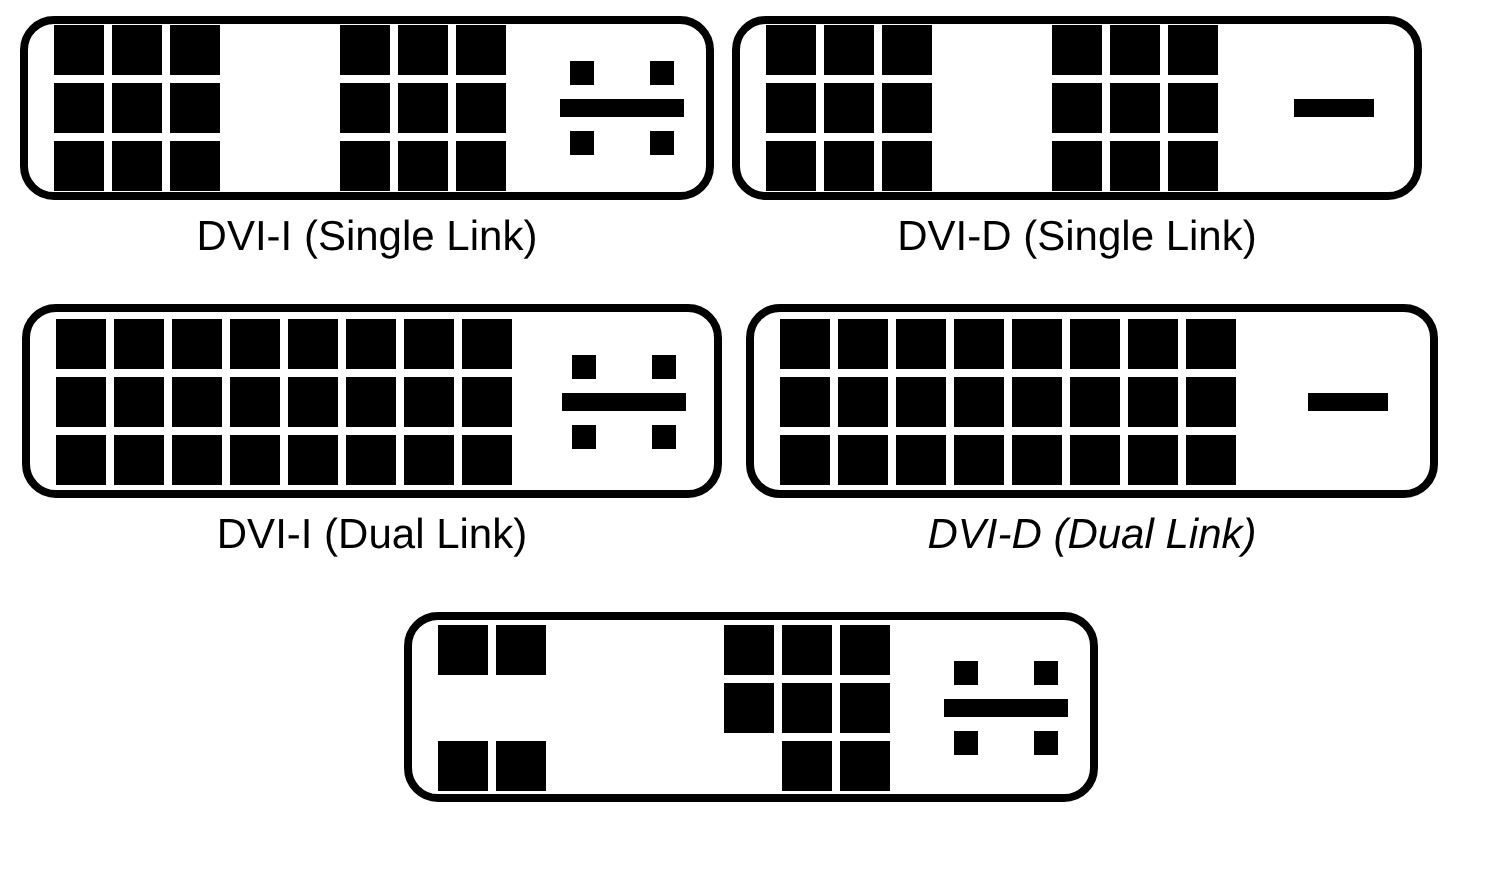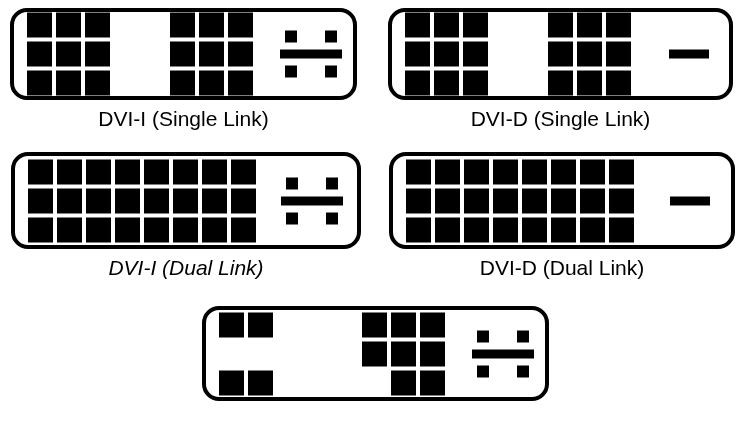--- a/index.html
+++ b/index.html
@@ -8,23 +8,23 @@
     font-family:"Liberation Sans",sans-serif;color:#000;
     overflow:hidden;
   }
   .group{position:absolute;}
   .connector{
     position:relative;box-sizing:border-box;background:#fff;
     border:4px solid #000;border-radius:17px;
   }
   
   .g1{left:10px;top:8px;width:347px;}   .g1 .connector{height:92px;}
-  .g2{left:388px;top:8px;width:345px;}  .g2 .connector{height:92px;}
+  .g2{left:366px;top:8px;width:345px;}  .g2 .connector{height:92px;}
   .g3{left:11px;top:152px;width:350px;} .g3 .connector{height:97px;}
-  .g4{left:389px;top:152px;width:346px;}.g4 .connector{height:97px;}
+  .g4{left:373px;top:152px;width:346px;font-style:italic;}.g4 .connector{height:97px;}
   .g5{left:202px;top:306px;width:347px;}.g5 .connector{height:95px;}
 
   .pin-grid{
     position:absolute;top:50%;transform:translateY(-50%);
     display:grid;gap:4px;
   }
   .slot0{left:13px;}
   .slot1{left:156px;}
   .right-slot{
     position:absolute;left:266px;width:62px;top:50%;
@@ -154,21 +154,21 @@
               <div class="apin"></div>
             </div>
             <div class="abar"></div>
             <div class="analog-row">
               <div class="apin"></div>
               <div class="apin"></div>
             </div>
           </div>
         </div>
       </div>
-      <div class="label" style="width: 100%; font-style: italic;">DVI-I (Dual Link)</div>
+      <div class="label" style="width: 100%;">DVI-I (Dual Link)</div>
     </div>
     <div class="group g4">
       <div class="connector">
         <div class="pin-grid slot0" style="grid-template-columns: repeat(8, 25px);">
           <div class="pin"></div>
           <div class="pin"></div>
           <div class="pin"></div>
           <div class="pin"></div>
           <div class="pin"></div>
           <div class="pin"></div>

